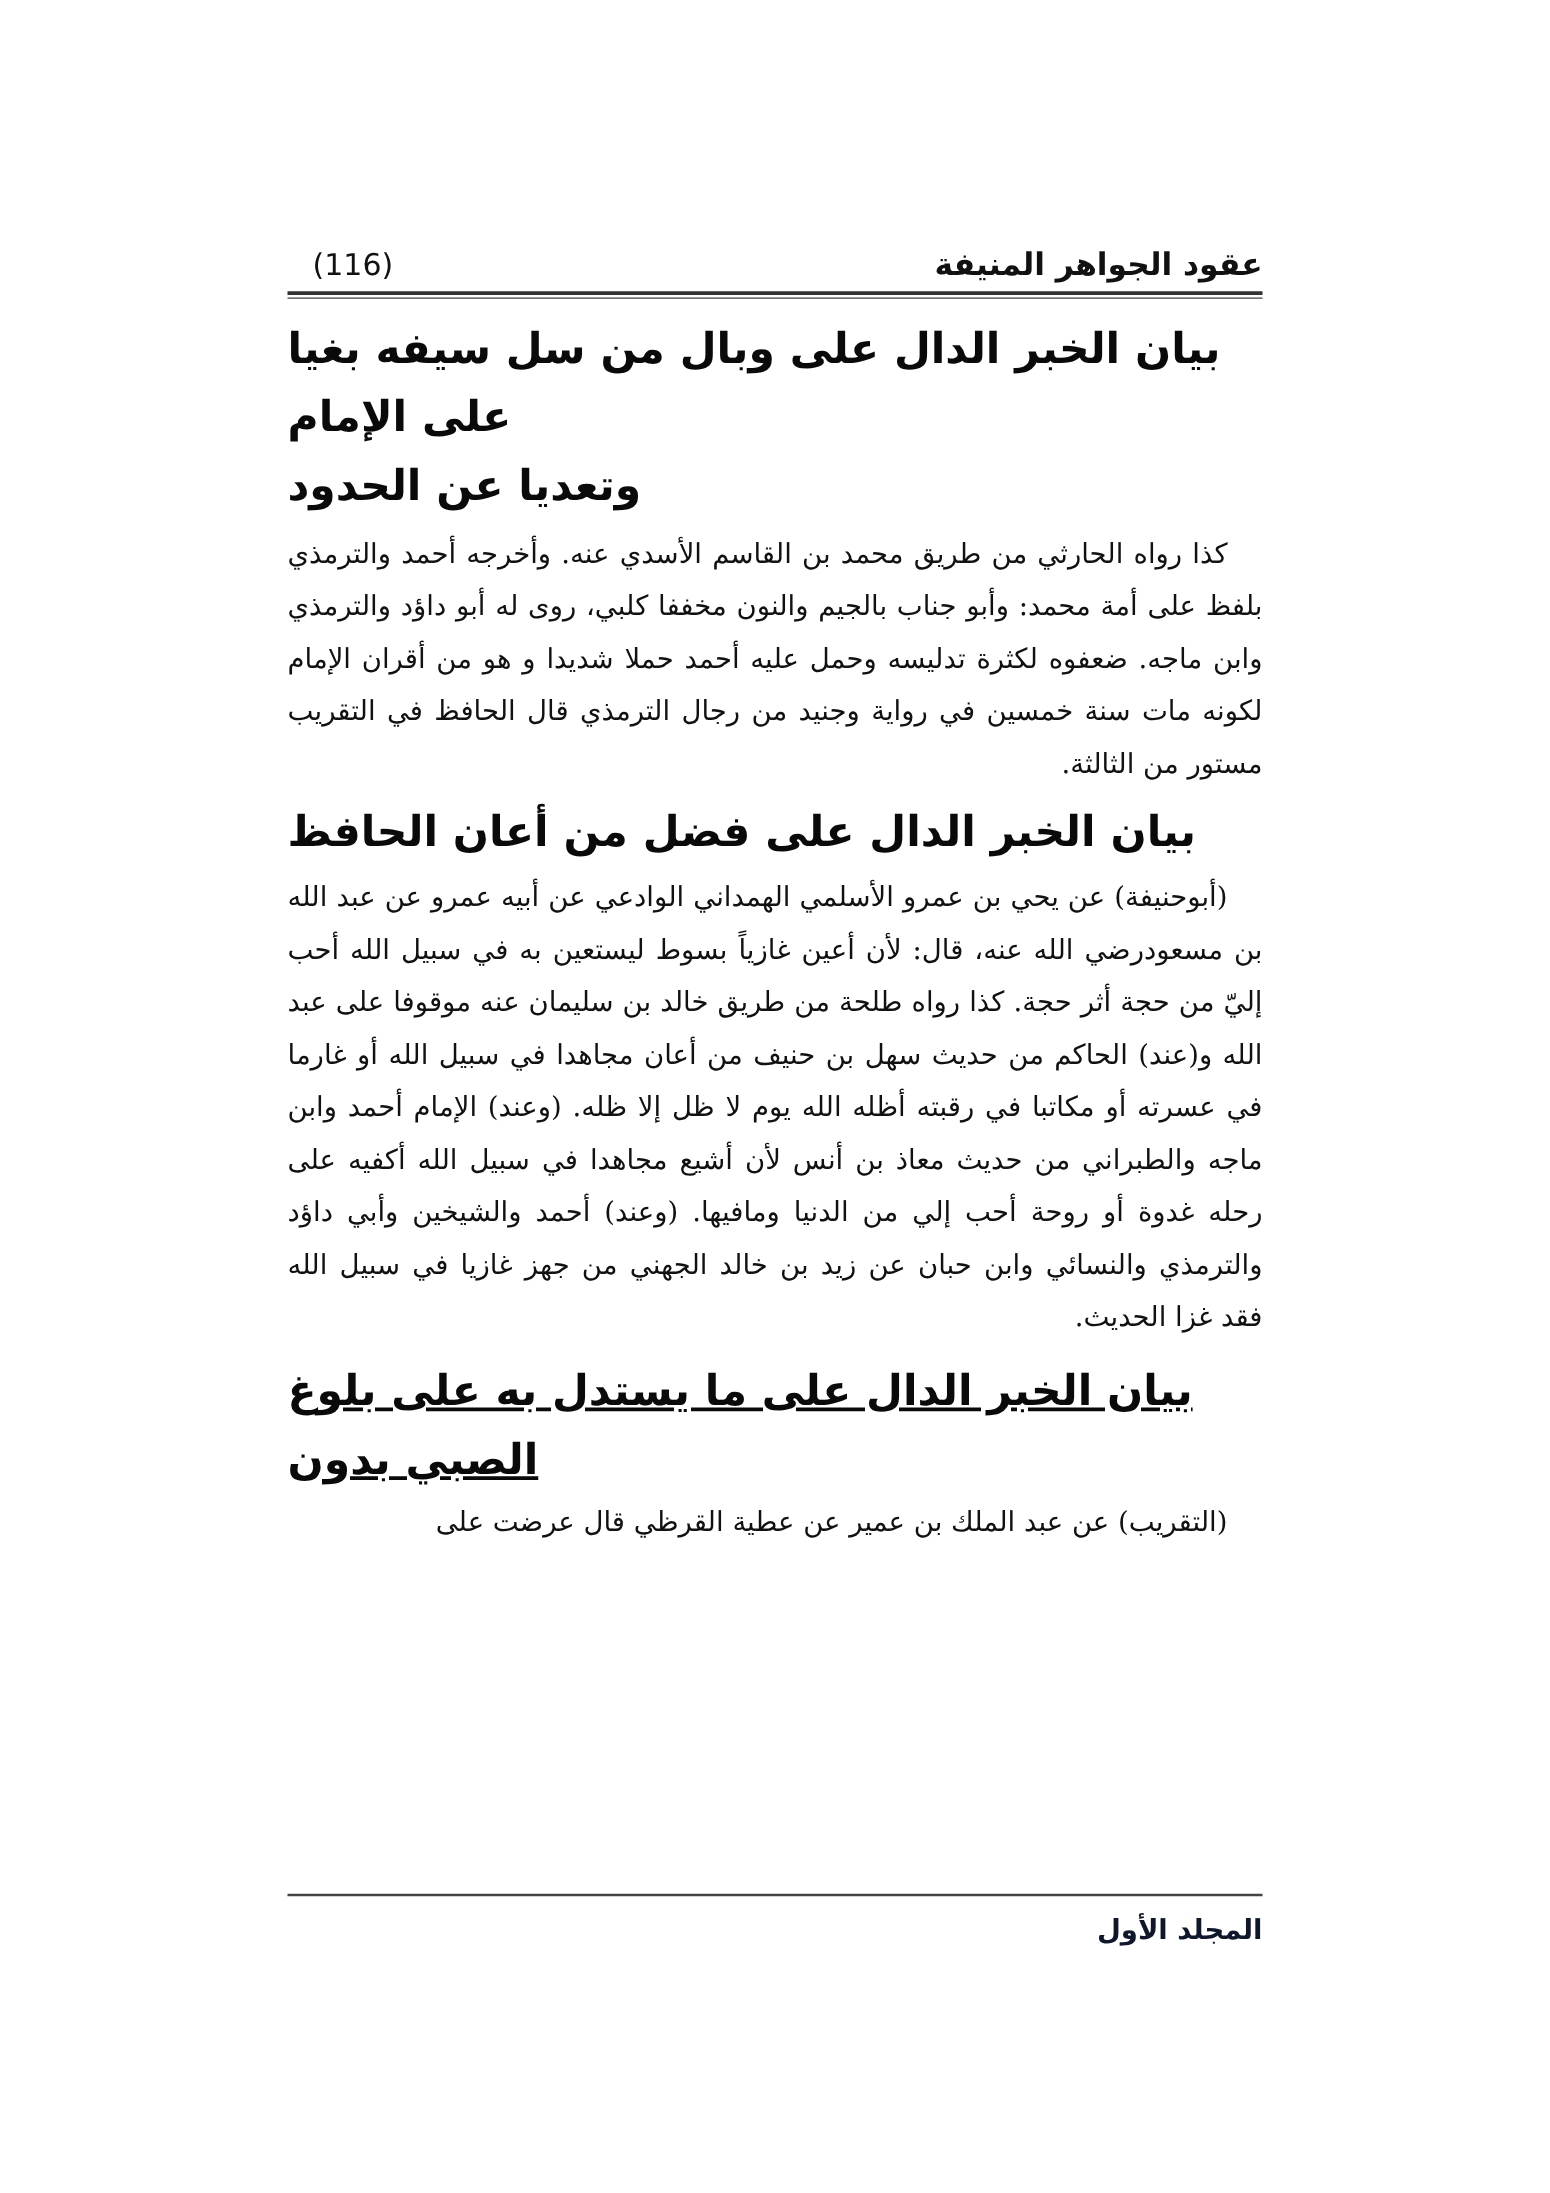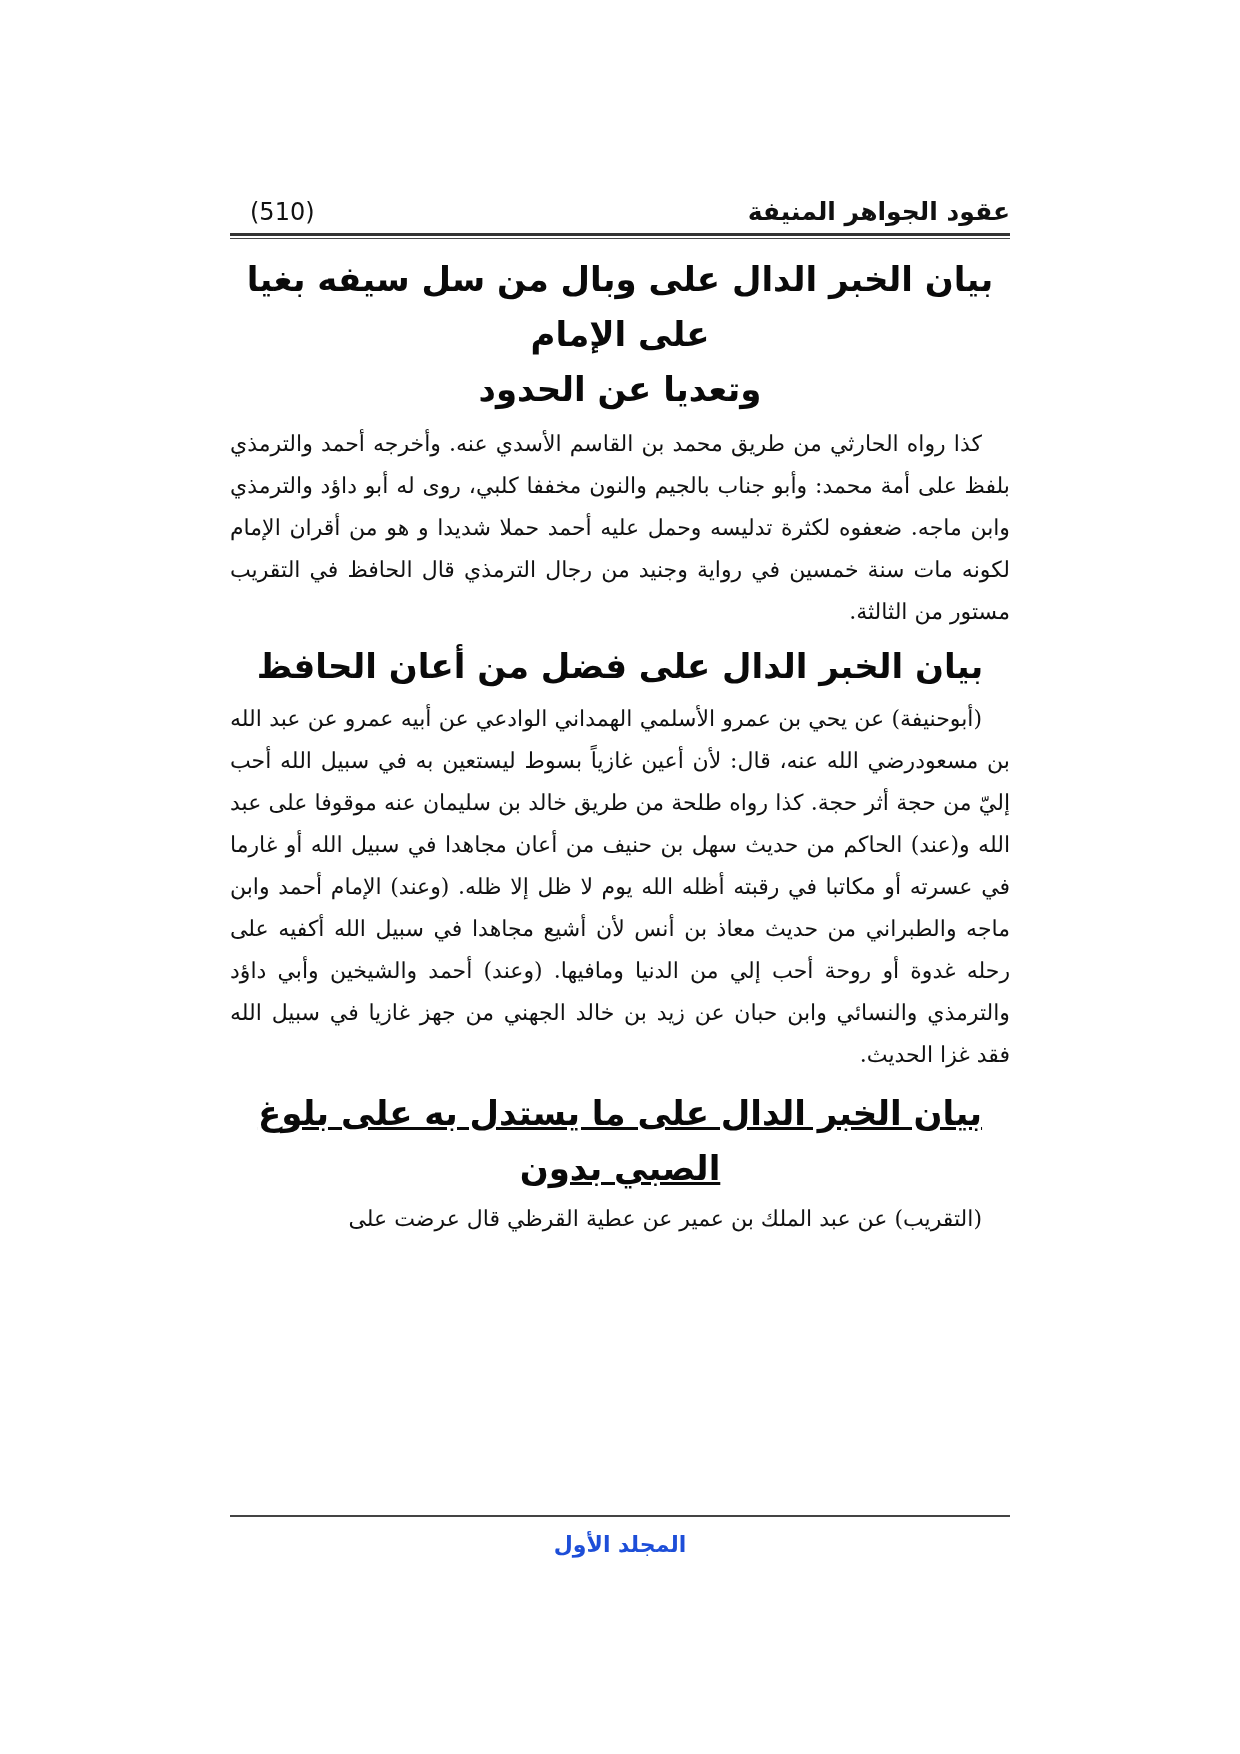--- a/index.html
+++ b/index.html
@@ -71,21 +71,21 @@
       position: absolute;
       top: 252px;
       left: 0;
       right: 0;
     }
     .heading {
       font-family: "DejaVu Sans", sans-serif;
       font-weight: bold;
       font-size: 34px;
       line-height: 55px;
-      text-align: center;
+      text-align: left;
       margin: 0;
       color: #0a0a0a;
     }
     .heading.h1 { margin-top: 0; margin-bottom: 6px; }
     .heading.h2 { margin-top: 6px; margin-bottom: 4px; }
     .heading.h3 { margin-top: 10px; margin-bottom: 2px; text-decoration: underline; }
     .para {
       font-family: "DejaVu Serif", "Liberation Serif", serif;
       font-size: 22px;
       line-height: 42px;
@@ -100,36 +100,36 @@
       top: 1515px;
       left: 0;
       right: 0;
       border-top: 2px solid #444;
     }
     .volume-label {
       position: absolute;
       top: 1528px;
       left: 0;
       right: 0;
-      text-align: center;
+      text-align: right;
       font-family: "DejaVu Sans", sans-serif;
       font-weight: bold;
       font-size: 22px;
       line-height: 34px;
-      color: #1d4ed8;
+      color: #0f172a;
     }
   </style>
 </head>
 <body>
 
 <div class="page">
 
   <div class="running-header">
     <span class="book-title">عقود الجواهر المنيفة</span>
-    <span class="page-number">(510)</span>
+    <span class="page-number">(116)</span>
   </div>
   <div class="header-rule"></div>
 
   <div class="content">
 
     <section>
       <h2 class="heading h1">
         <div>بيان الخبر الدال على وبال من سل سيفه بغيا على الإمام</div>
         <div>وتعديا عن الحدود</div>
       </h2>

